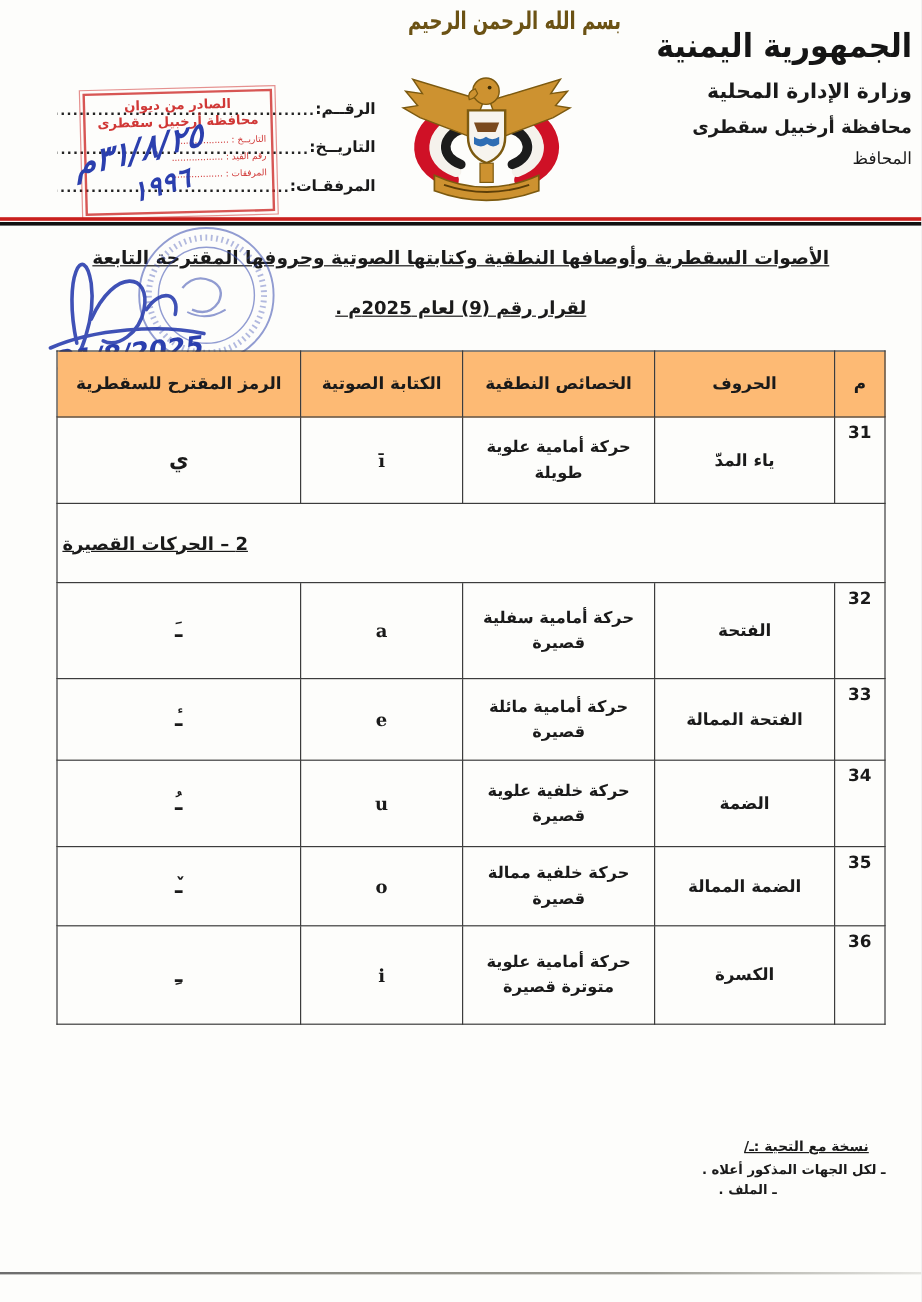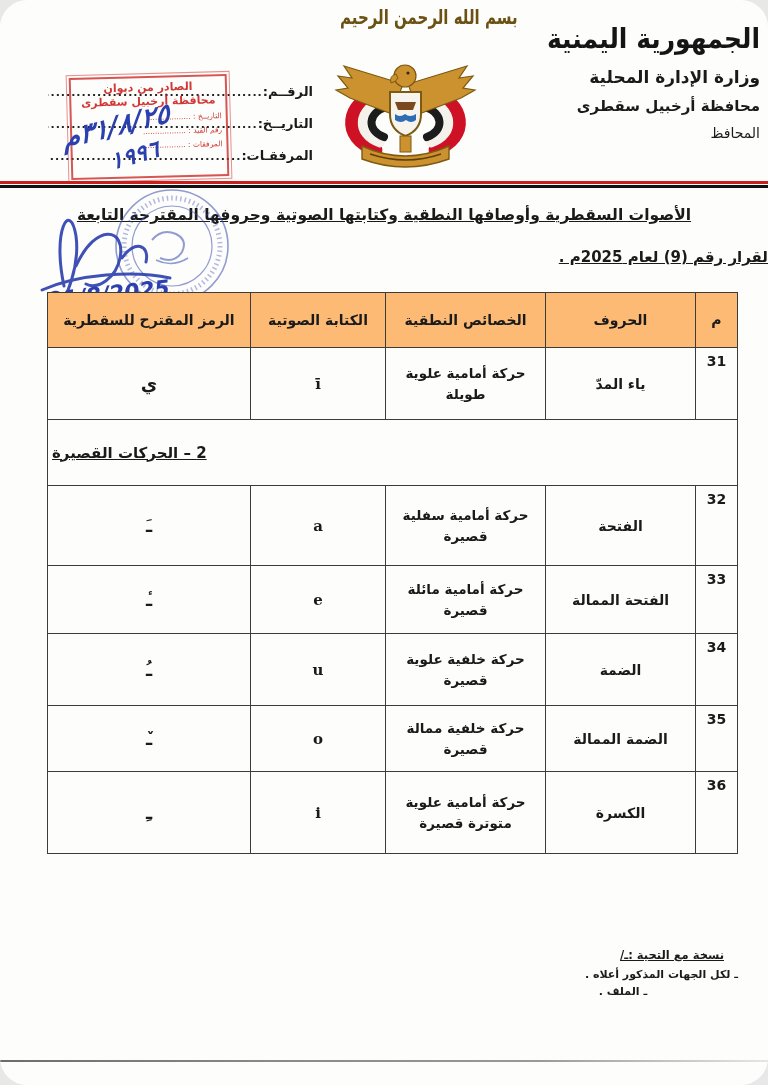--- a/index.html
+++ b/index.html
@@ -1,21 +1,20 @@
 <!DOCTYPE html>
 <html lang="ar"><head>
 <meta charset="utf-8">
 <style>
   html,body{margin:0;padding:0;background:#e8e8e8;}
   .page{
     position:relative;width:768px;height:1085px;margin:0 auto;
     background:#fdfdfb;overflow:hidden;
     font-family:"DejaVu Sans","Liberation Sans",sans-serif;
     color:#1a1a1a;
-    border-radius:27px;
   }
   
   .bismillah{
     position:absolute;left:340px;top:8px;width:170px;text-align:center;
     font-weight:700;font-size:15px;color:#6b5214;
     transform:scaleY(1.35);letter-spacing:-1px;white-space:nowrap;
   }
   .org-block{position:absolute;right:8px;top:24px;width:220px;text-align:right;direction:rtl;}
   .org-republic{font-size:25px;font-weight:700;letter-spacing:-1px;transform:scaleY(1.1);color:#151515;}
   .org-ministry{font-size:17px;font-weight:700;margin-top:14px;}
@@ -34,21 +33,21 @@
   .red-stamp .rs2{font-size:11px;font-weight:700;margin-top:1px;}
   .red-stamp .rs-field{font-size:7.5px;text-align:right;margin-top:5px;white-space:nowrap;overflow:hidden;}
   .hand{position:absolute;color:#2b3fae;font-weight:700;font-style:italic;}
   .hand-date1{left:62px;top:110px;font-size:27px;transform:rotate(-14deg) skewX(-10deg);}
   .hand-date2{left:110px;top:142px;font-size:23px;transform:rotate(-16deg) skewX(-8deg);}
   .rule-red{position:absolute;left:0;top:181px;width:768px;height:3px;background:#c9201d;}
   .rule-black{position:absolute;left:0;top:185px;width:768px;height:3px;background:#111;}
   
   .doc-title{position:absolute;left:0;top:206px;width:768px;text-align:center;direction:rtl;}
   .doc-title .t1{font-size:15.5px;font-weight:700;text-decoration:underline;}
-  .doc-title .t2{font-size:15px;font-weight:700;text-decoration:underline;margin-top:24px;text-align:right;}
+  .doc-title .t2{font-size:15px;font-weight:700;text-decoration:underline;margin-top:24px;}
   .sig-cluster{position:absolute;left:30px;top:188px;width:240px;height:125px;pointer-events:none;}
   
   .phon-table{
     position:absolute;left:47px;top:292px;width:690px;border-collapse:collapse;
     direction:rtl;table-layout:fixed;
   }
   .phon-table td,.phon-table th{
     border:1.5px solid #3c3c3c;text-align:center;vertical-align:middle;
     font-weight:700;padding:2px 4px;box-sizing:border-box;
   }

